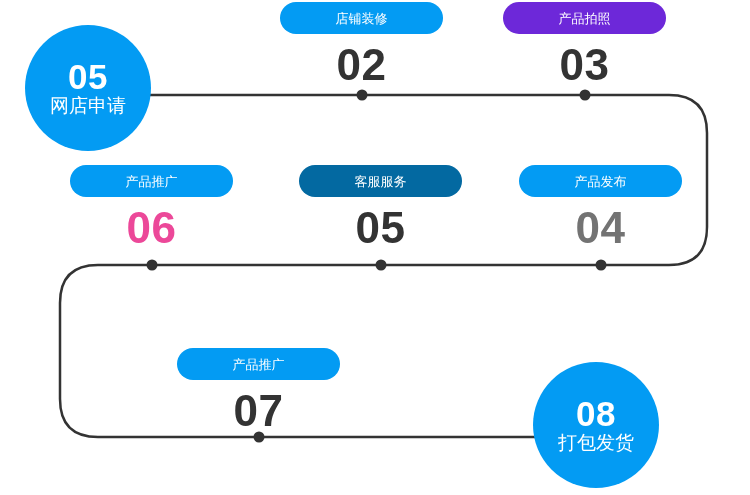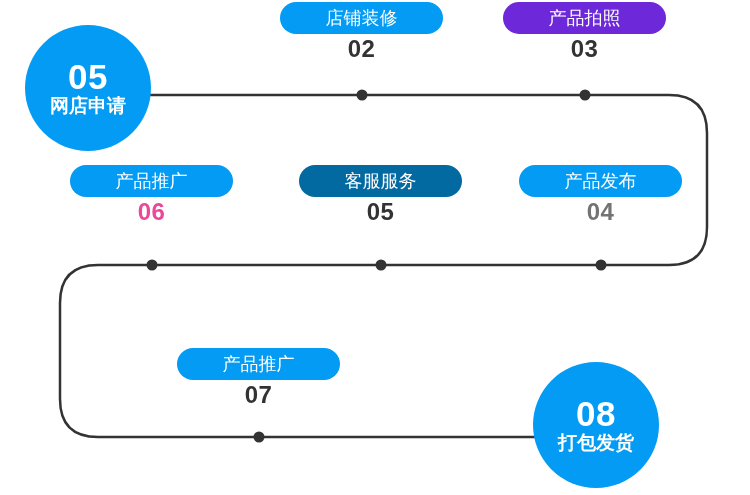--- a/index.html
+++ b/index.html
@@ -38,50 +38,50 @@
     box-sizing: border-box;
   }
   .circle-node .cn-num {
     font-size: 35px;
     font-weight: bold;
     line-height: 1.02;
     letter-spacing: 0.5px;
   }
   .circle-node .cn-label {
     font-size: 19px;
-    font-weight: bold;
+    font-weight: normal;
     line-height: 1.15;
     margin-top: 1px;
     white-space: nowrap;
   }
   
   .step-node {
     position: absolute;
     display: flex;
     flex-direction: column;
     align-items: center;
   }
   .step-pill {
     height: 32px;
     border-radius: 16px;
     display: flex;
     align-items: center;
     justify-content: center;
     color: #ffffff;
-    font-size: 18px;
+    font-size: 13px;
     line-height: 1;
     padding: 0 22px;
     box-sizing: border-box;
     white-space: nowrap;
   }
   .step-num {
-    font-size: 24px;
+    font-size: 44px;
     font-weight: bold;
     line-height: 1;
-    margin-top: 3px;
+    margin-top: 9px;
     letter-spacing: 0.5px;
   }
 </style>
 </head>
 <body>
 
 <div id="flow-root">
 
   <svg id="connector-layer" viewBox="0 0 750 495">
 

